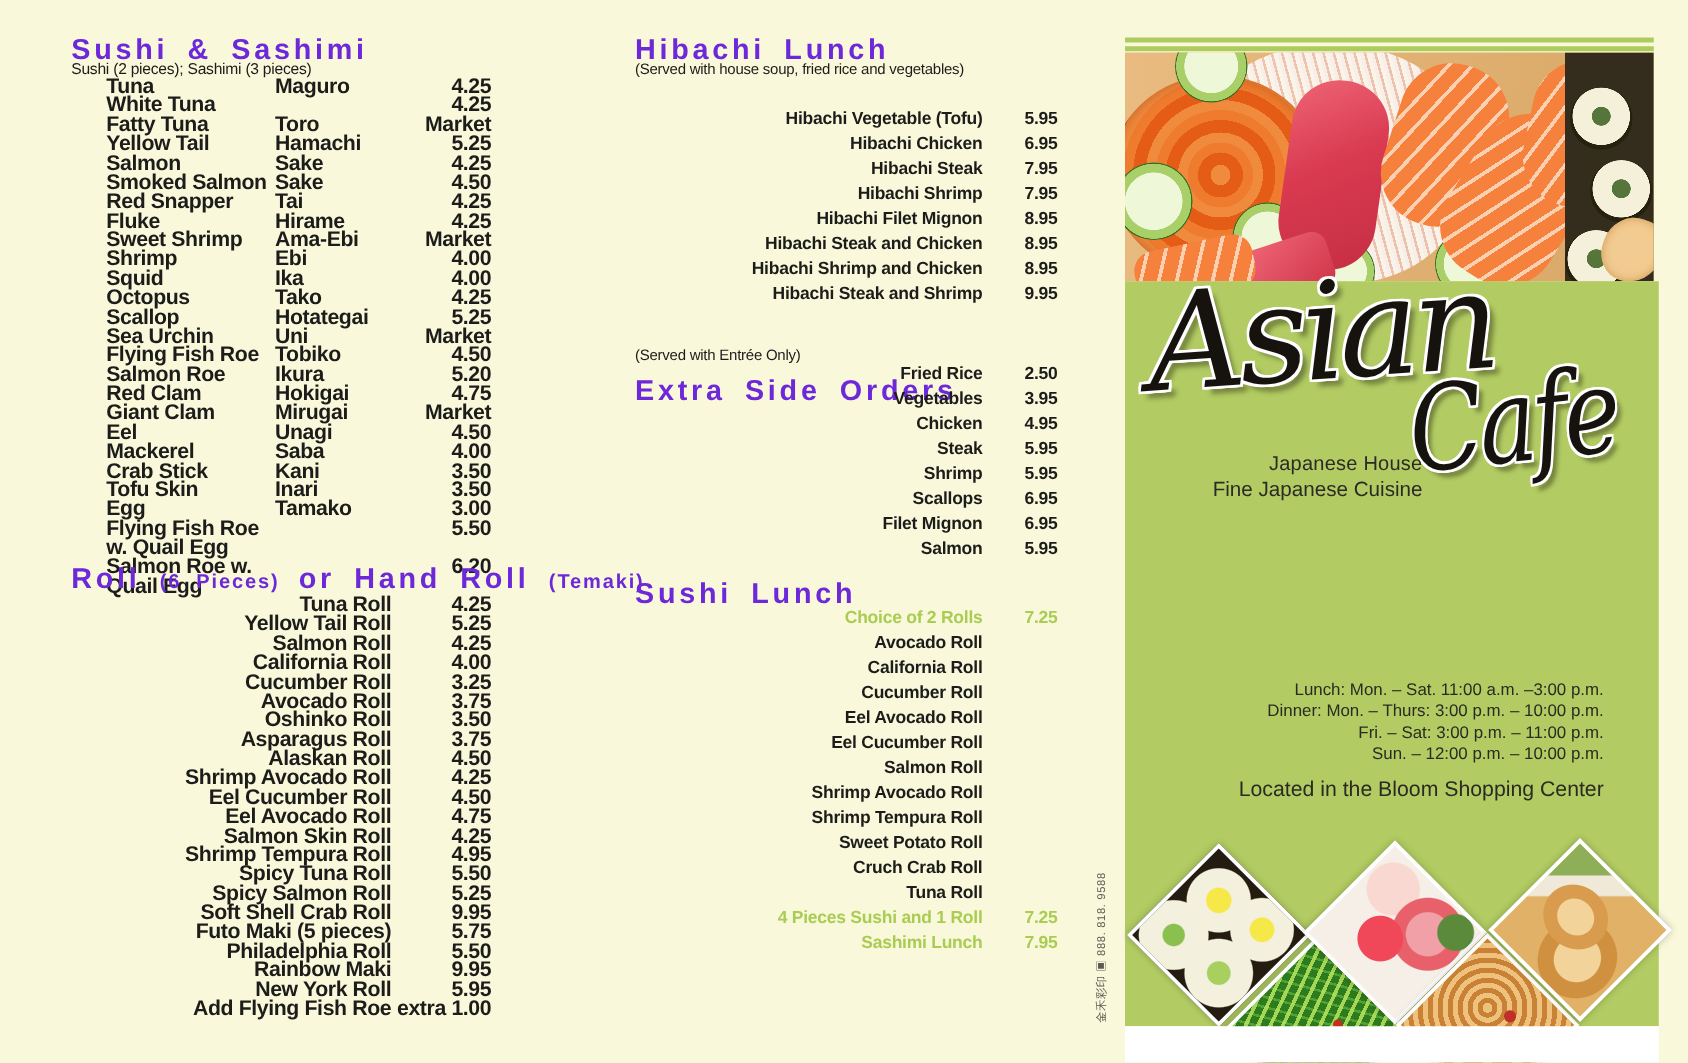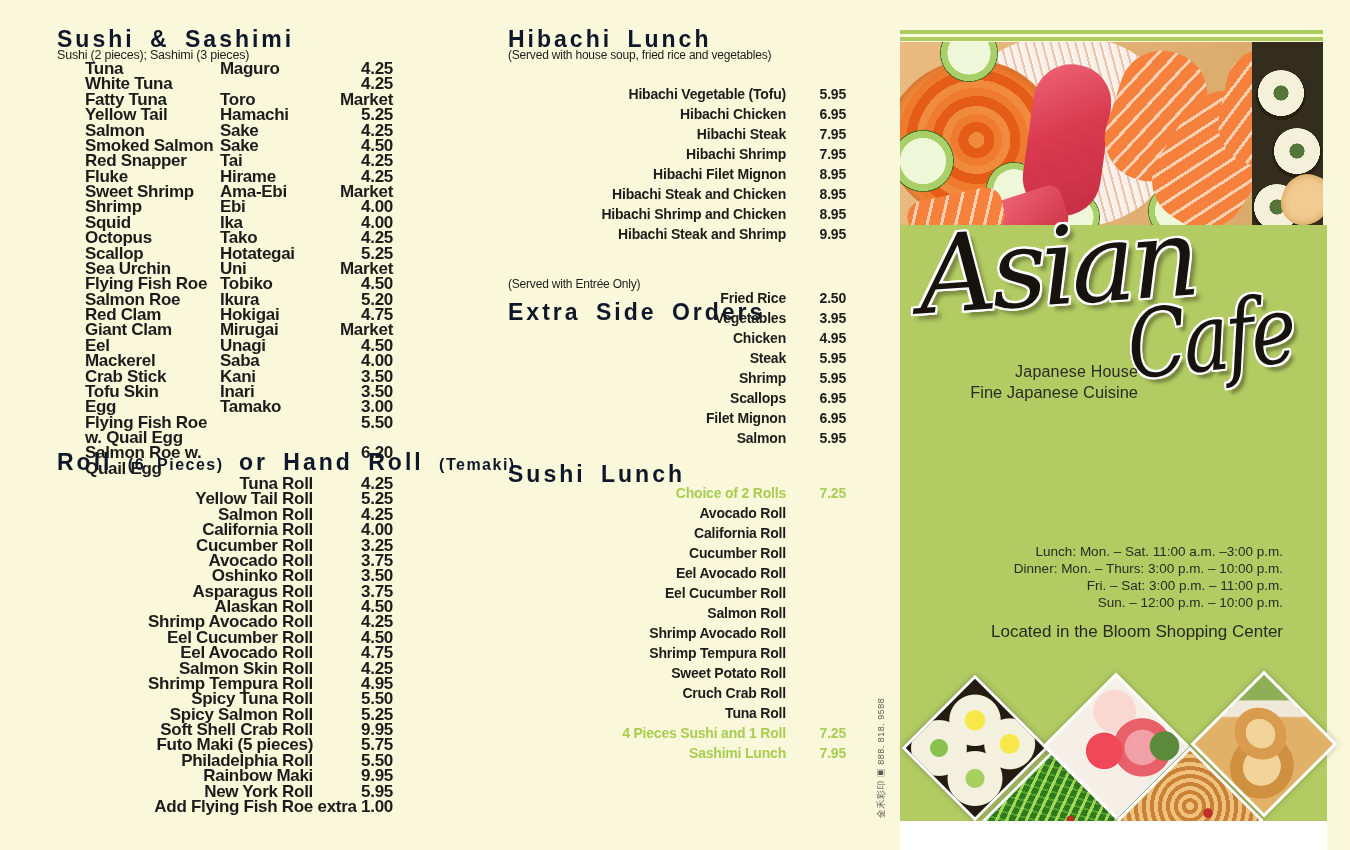--- a/index.html
+++ b/index.html
@@ -1,19 +1,19 @@
 <!DOCTYPE html>
 <html><head>
 <meta charset="utf-8">
 <style>
   html,body{margin:0;padding:0;}
   body{width:1350px;height:850px;overflow:hidden;background:#FAF8DB;
        font-family:"Liberation Sans",sans-serif;position:relative;color:#1c1c1a;}
   
-  .h-green{position:absolute;color:#0f172a;font-weight:bold;font-size:23px;
+  .h-green{position:absolute;color:#6d28d9;font-weight:bold;font-size:23px;
            letter-spacing:3px;word-spacing:6px;white-space:nowrap;}
   .h-small{font-size:16px;letter-spacing:1.5px;}
   .subtitle{position:absolute;font-size:12.5px;color:#1c1c1a;letter-spacing:-0.2px;white-space:nowrap;}
   
   .list{position:absolute;}
   .row{display:flex;align-items:baseline;font-weight:bold;color:#1c1c1a;}
   .list-left .row{font-size:17px;line-height:15.37px;letter-spacing:-0.3px;}
   .list-mid .row{font-size:14px;line-height:20px;letter-spacing:-0.2px;}
   .row .nm{flex:0 0 auto;}
   #list-ss .nm{width:135px;}

